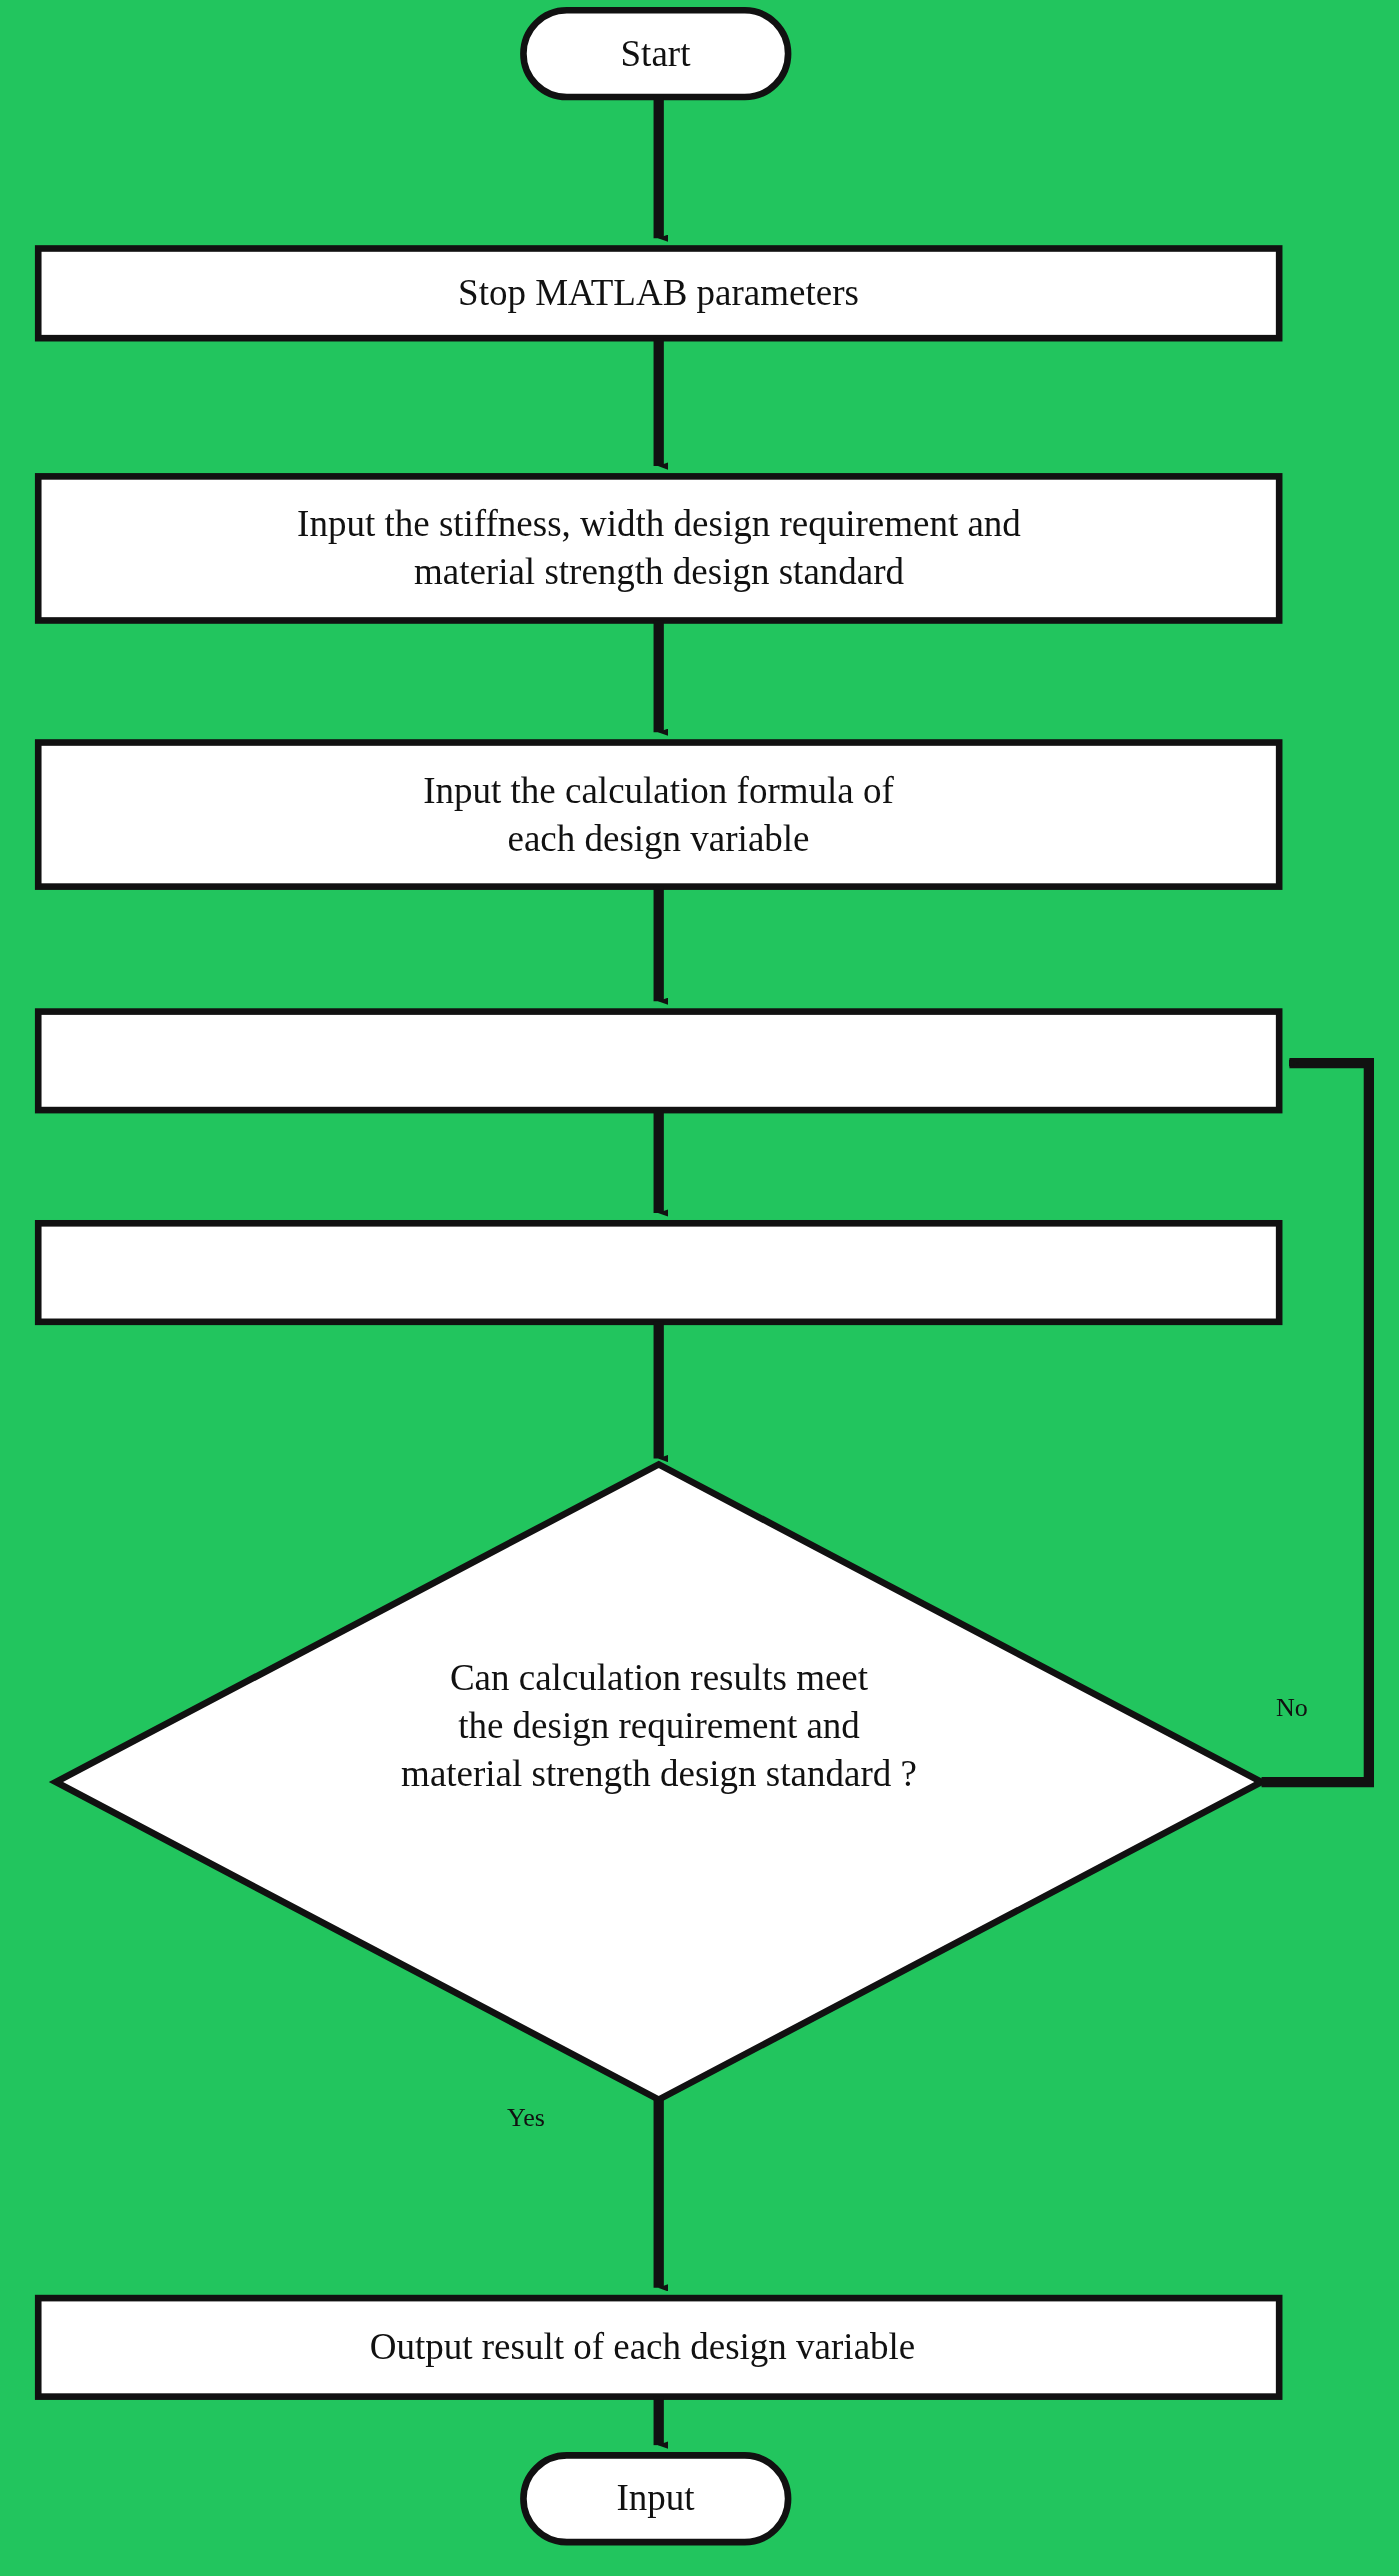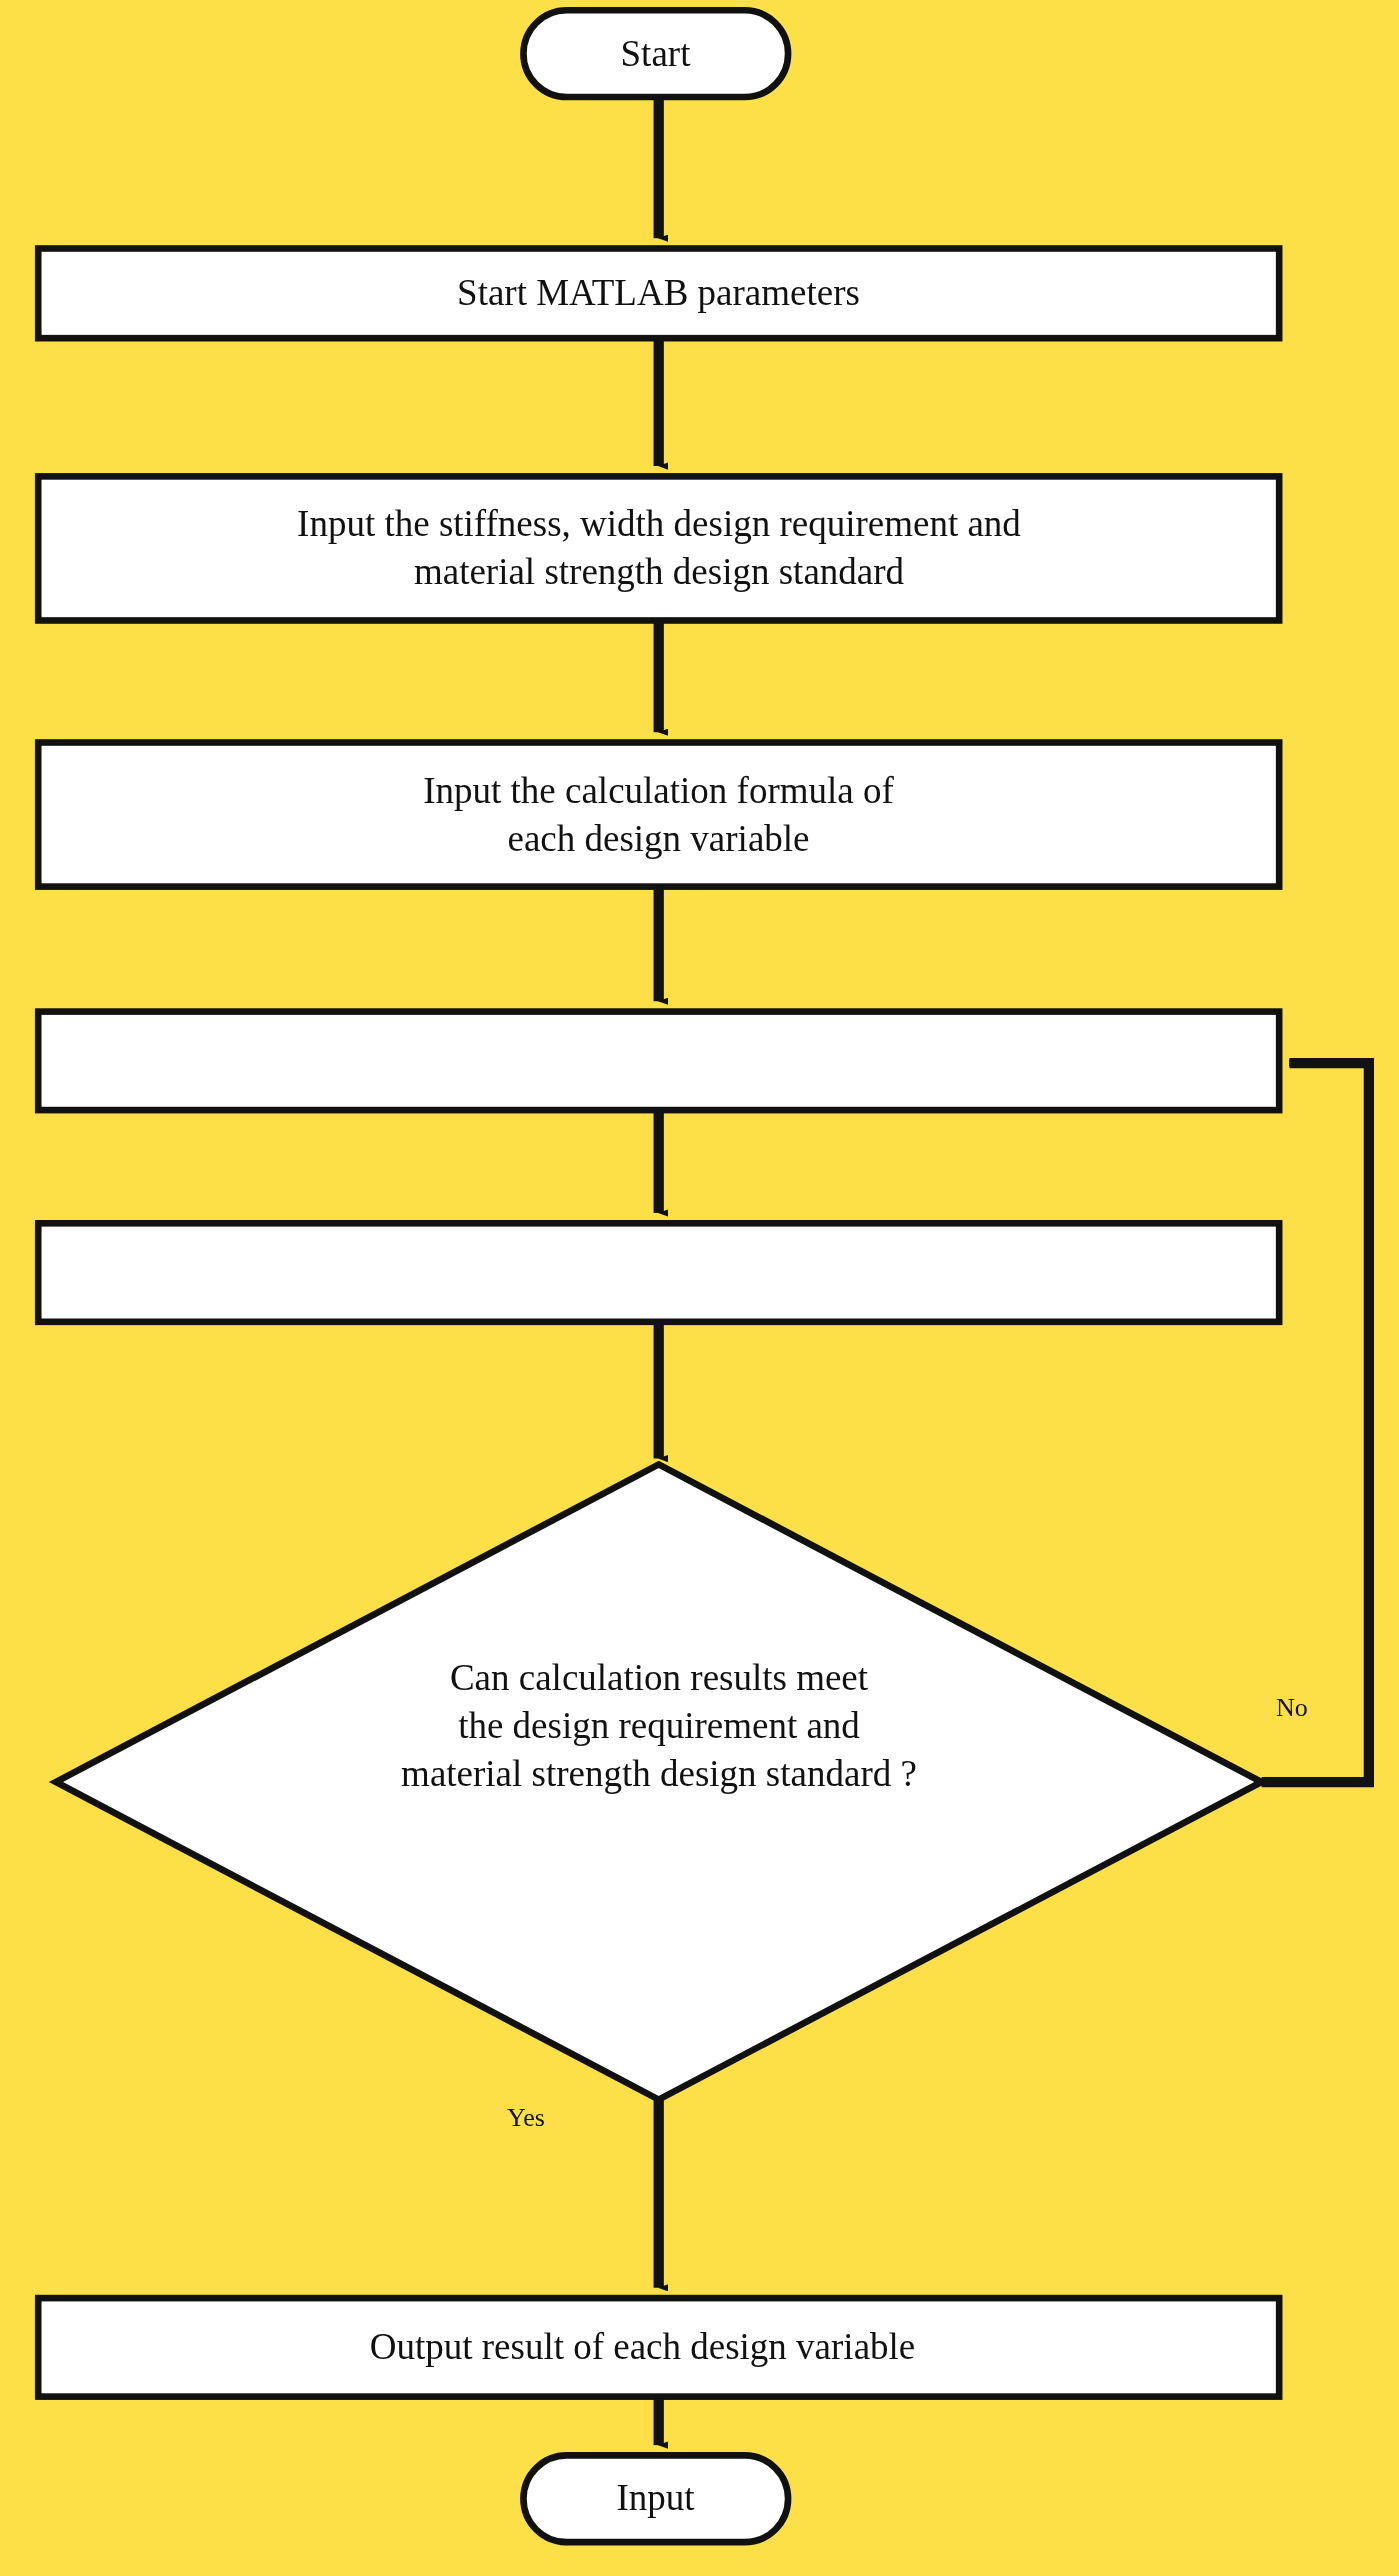--- a/index.html
+++ b/index.html
@@ -4,21 +4,21 @@
 <style>
   html, body {
     margin: 0;
     padding: 0;
     background: #ffffff;
   }
   #canvas {
     position: relative;
     width: 1399px;
     height: 2576px;
-    background: #fde047;
+    background: #22c55e;
     font-family: "Liberation Serif", "DejaVu Serif", serif;
     overflow: hidden;
   }
   #flow-svg {
     position: absolute;
     top: 0;
     left: 0;
     width: 1399px;
     height: 2576px;
   }
@@ -92,21 +92,21 @@
 
     <line x1="896" y1="2856" x2="896" y2="3112" stroke="#111111" stroke-width="14" marker-end="url(#arrowDown)"></line>
 
     <line x1="896" y1="3260" x2="896" y2="3326" stroke="#111111" stroke-width="14" marker-end="url(#arrowDown)"></line>
 
     <polyline points="1716,2424 1862,2424 1862,1446 1754,1446" fill="none" stroke="#111111" stroke-width="14" marker-end="url(#arrowLeft)"></polyline>
   </svg>
 
   <div class="node-label terminal-label" style="left:523px; top:10.3px; width:265px; height:87px;">Start</div>
 
-  <div class="node-label process-label" style="left:38px; top:248px; width:1241px; height:90px;">Start   MATLAB   parameters</div>
+  <div class="node-label process-label" style="left:38px; top:248px; width:1241px; height:90px;">Stop   MATLAB   parameters</div>
 
   <div class="node-label process-label" style="left:46px; top:476px; width:1226px; height:144px;">Input the stiffness, width design requirement and
 material strength design standard</div>
 
   <div class="node-label process-label" style="left:38px; top:743px; width:1241px; height:144px;">Input  the  calculation  formula  of
 each    design    variable</div>
 
 
 
   <div class="node-label decision-label" style="left:203px; top:1654px; width:912px; height:257px; align-items:flex-start;">Can calculation results meet

